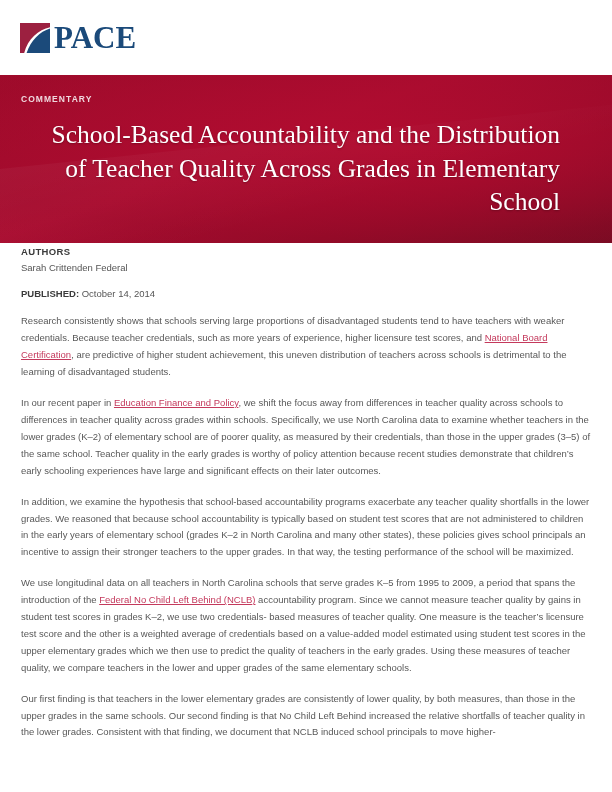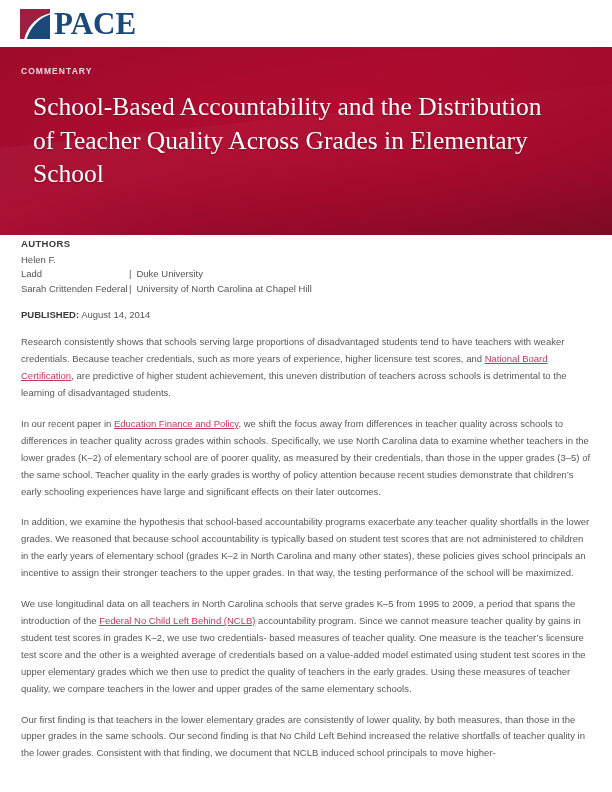--- a/index.html
+++ b/index.html
@@ -11,21 +11,21 @@
     height: 792px;
     background: #ffffff;
     font-family: "Liberation Sans", sans-serif;
     color: #4a4a4a;
     overflow: hidden;
     position: relative;
   }
 
   
   .logo-bar {
-    height: 47px;
+    height: 75px;
     background: #ffffff;
     display: flex;
     align-items: center;
     padding-left: 20px;
     box-sizing: border-box;
   }
   .logo {
     display: flex;
     align-items: center;
     gap: 3px;
@@ -41,21 +41,21 @@
     font-size: 31px;
     letter-spacing: 0px;
     color: #1b4a7a;
     line-height: 1;
     margin-left: 1px;
   }
 
   
   .banner {
     position: relative;
-    height: 188px;
+    height: 168px;
     box-sizing: border-box;
     padding: 19px 40px 2px 21px;
     background:
       radial-gradient(ellipse 150% 120% at 62% 40%, rgba(178,12,48,0.95) 0%, rgba(160,10,42,0.35) 48%, rgba(120,8,32,0.0) 78%),
       linear-gradient(160deg, #9e0b2b 0%, #a30c2e 22%, #ab0d31 42%, #8e0a27 72%, #6e0c21 100%);
     overflow: hidden;
   }
   .banner::after {
     content: "";
     position: absolute;
@@ -80,20 +80,21 @@
     position: relative;
     z-index: 2;
     font-family: "Liberation Serif", serif;
     font-weight: normal;
     font-size: 25.5px;
     line-height: 1.32;
     color: #ffffff;
     margin: 12px;
     max-width: 540px;
     text-shadow: 0 1px 2px rgba(0,0,0,0.28);
+    text-align: right;
   }
 
   
   .content {
     padding: 0 21px;
     box-sizing: border-box;
   }
   .meta {
     margin-top: 3px;
   }
@@ -169,41 +170,29 @@
   <div class="kicker">COMMENTARY</div>
   <h1 class="banner-title">School-Based Accountability and the Distribution of Teacher Quality Across Grades in Elementary School</h1>
 </div>
 
 <div class="content">
 
   <div class="meta">
     <div class="meta-head">AUTHORS</div>
 
     <div>
-      <div class="author-row">
-        <span class="author-name wrap">
-          <span>Helen F.</span><br>
-          <span>Ladd</span>
-        </span>
-        <span style="align-self:flex-end;">
-          <span class="author-sep">|</span><span class="author-aff">Duke University</span>
-        </span>
-      </div>
 
       <div class="author-row">
         <span class="author-name">Sarah Crittenden Federal</span>
-        <span>
-          <span class="author-sep">|</span><span class="author-aff">University of North Carolina at Chapel Hill</span>
-        </span>
       </div>
     </div>
 
     <div class="published">
       <b>PUBLISHED:</b>
-      <span>August 14, 2014</span>
+      <span>October 14, 2014</span>
     </div>
   </div>
 
   <div class="body-copy">
     <p>Research consistently shows that schools serving large proportions of disadvantaged students tend to have teachers with weaker credentials.  Because teacher credentials, such as more years of experience, higher licensure test scores, and <a href="#">National Board Certification</a>, are predictive of higher student achievement, this uneven distribution of teachers across schools is detrimental to the learning of disadvantaged students.</p>
     <p>In our recent paper in <a href="#" class="italic">Education Finance and Policy</a>, we shift the focus away from differences in teacher quality across schools to differences in teacher quality across grades within schools. Specifically, we use North Carolina data to examine whether teachers in the lower grades (K–2) of elementary school are of poorer quality, as measured by their credentials, than those in the upper grades (3–5) of the same school. Teacher quality in the early grades is worthy of policy attention because recent studies demonstrate that children’s early schooling experiences have large and significant effects on their later outcomes.</p>
     <p> In addition, we examine the hypothesis that school-based accountability programs exacerbate any teacher quality shortfalls in the lower grades.  We reasoned that because school accountability is typically based on student test scores that are not administered to children in the early years of elementary school (grades K–2 in North Carolina and many other states), these policies gives school principals an incentive to assign their stronger teachers to the upper grades.  In that way, the testing performance of the school will be maximized.</p>
     <p>We use longitudinal data on all teachers in North Carolina schools that serve grades K–5 from 1995 to 2009, a period that spans the introduction of the <a href="#">Federal No Child Left Behind (NCLB)</a> accountability program.  Since we cannot measure teacher quality by gains in student test scores in grades K–2, we use two credentials- based measures of teacher quality.  One measure is the teacher’s licensure test score and the other is a weighted average of credentials based on a value-added model estimated using student test scores in the upper elementary grades which we then use to predict the quality of teachers in the early grades.   Using these measures of teacher quality, we compare teachers in the lower and upper grades of the same elementary schools.</p>
     <p>Our first finding is that teachers in the lower elementary grades are consistently of lower quality, by both measures, than those in the upper grades in the same schools. Our second finding is that No Child Left Behind increased the relative shortfalls of teacher quality in the lower grades.  Consistent with that finding, we document that NCLB induced school principals to move higher-</p>
   </div>

